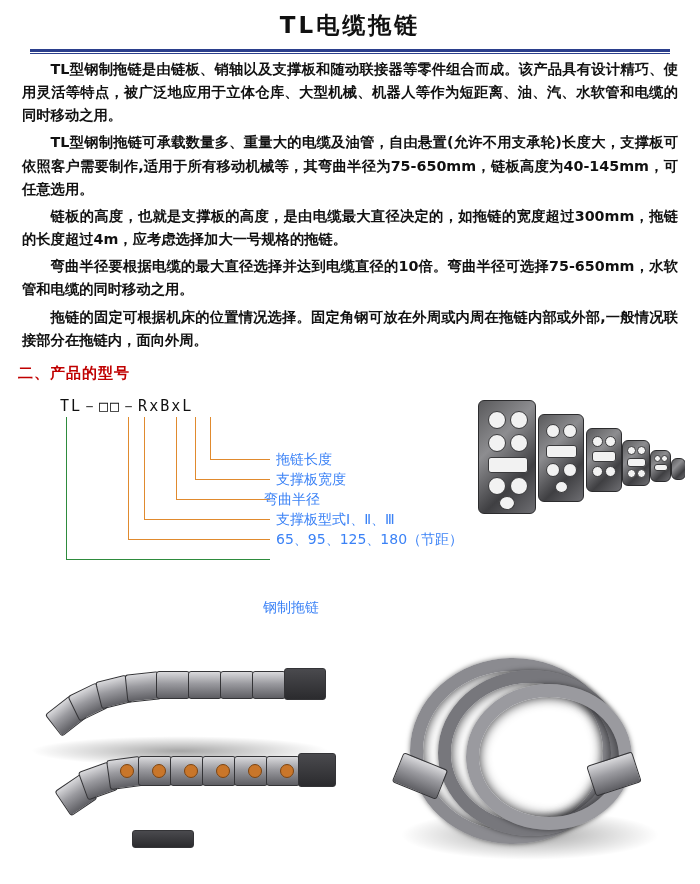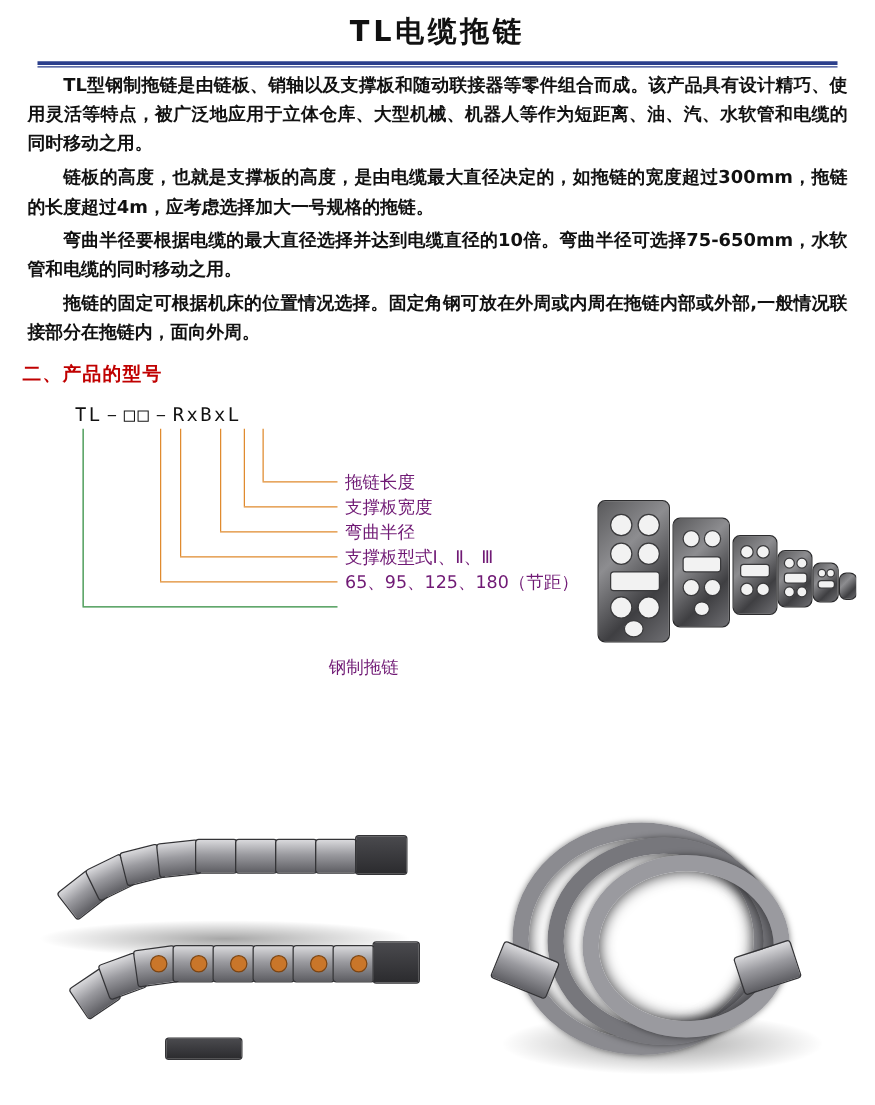--- a/index.html
+++ b/index.html
@@ -92,21 +92,21 @@
     position: absolute;
     background: #e08a2e;
   }
   .leader.v { width: 1px; }
   .leader.h { height: 1px; }
   .leader.green { background: #2e8b3d; }
 
   .legend-item {
     position: absolute;
     font-size: 14px;
-    color: #701a75;
+    color: #3b82f6;
     white-space: nowrap;
   }
 
   
   .photo {
     position: absolute;
     overflow: hidden;
   }
   .photo-topright {
     left: 470px;
@@ -172,20 +172,21 @@
 
   <div class="title-wrap">
     <div class="doc-title">TL电缆拖链</div>
   </div>
   <div class="title-rule"></div>
   <div class="title-rule-thin"></div>
 
 
   <div class="body-text">
     <p>TL型钢制拖链是由链板、销轴以及支撑板和随动联接器等零件组合而成。该产品具有设计精巧、使用灵活等特点，被广泛地应用于立体仓库、大型机械、机器人等作为短距离、油、汽、水软管和电缆的同时移动之用。</p>
+    <p>TL型钢制拖链可承载数量多、重量大的电缆及油管，自由悬置(允许不用支承轮)长度大，支撑板可依照客户需要制作,适用于所有移动机械等，其弯曲半径为75-650mm，链板高度为40-145mm，可任意选用。</p>
     <p>链板的高度，也就是支撑板的高度，是由电缆最大直径决定的，如拖链的宽度超过300mm，拖链的长度超过4m，应考虑选择加大一号规格的拖链。</p>
     <p>弯曲半径要根据电缆的最大直径选择并达到电缆直径的10倍。弯曲半径可选择75-650mm，水软管和电缆的同时移动之用。</p>
     <p>拖链的固定可根据机床的位置情况选择。固定角钢可放在外周或内周在拖链内部或外部,一般情况联接部分在拖链内，面向外周。</p>
   </div>
 
   <div class="section-head two">二、产品的型号</div>
 
   <div class="model-area">
 
     <div class="model-code">TL－□□－RxBxL</div>
@@ -203,21 +204,21 @@
     <div class="leader h" style="left:144px; top:132px; width:126px;"></div>
 
     <div class="leader v" style="left:128px; top:30px; height:122px;"></div>
     <div class="leader h" style="left:128px; top:152px; width:142px;"></div>
 
     <div class="leader v green" style="left:66px; top:30px; height:142px;"></div>
     <div class="leader h green" style="left:66px; top:172px; width:204px;"></div>
 
     <div class="legend-item" style="left:276px; top:64px;">拖链长度</div>
     <div class="legend-item" style="left:276px; top:84px;">支撑板宽度</div>
-    <div class="legend-item" style="left:276px; top:104px;">弯曲半径</div>
+    <div class="legend-item" style="left:264px; top:104px;">弯曲半径</div>
     <div class="legend-item" style="left:276px; top:124px;">支撑板型式Ⅰ、Ⅱ、Ⅲ</div>
     <div class="legend-item" style="left:276px; top:144px;">65、95、125、180（节距）</div>
     <div class="legend-item" style="left:263px; top:164px;margin-top:48px;">钢制拖链</div>
   </div>
 
   <div class="photo photo-topright">
     <div class="chain-plate" style="left:8px; top:8px; width:56px; height:112px;">
       <div class="plate-hole" style="left:9px; top:10px; width:16px; height:16px;"></div>
       <div class="plate-hole" style="left:31px; top:10px; width:16px; height:16px;"></div>
       <div class="plate-hole" style="left:9px; top:33px; width:16px; height:16px;"></div>

